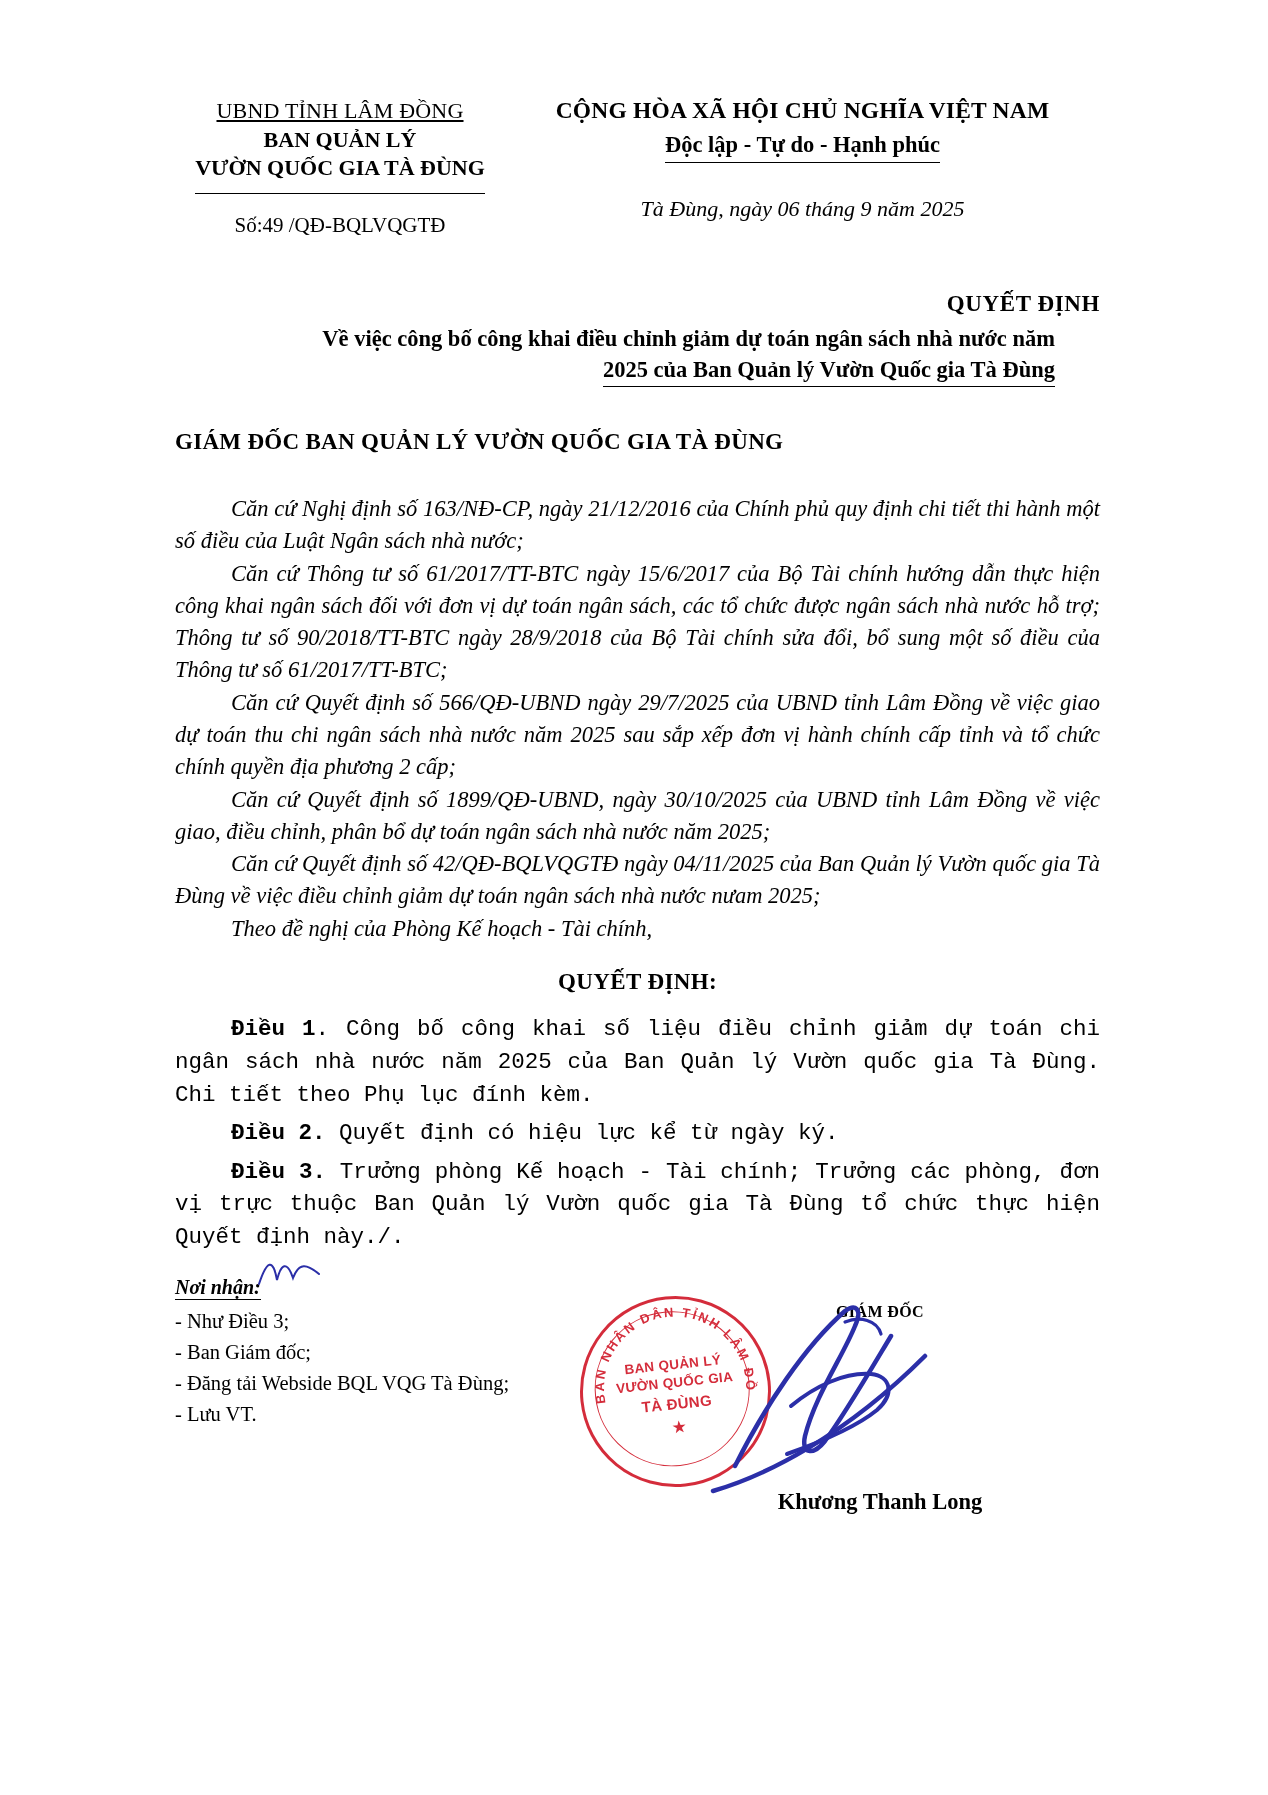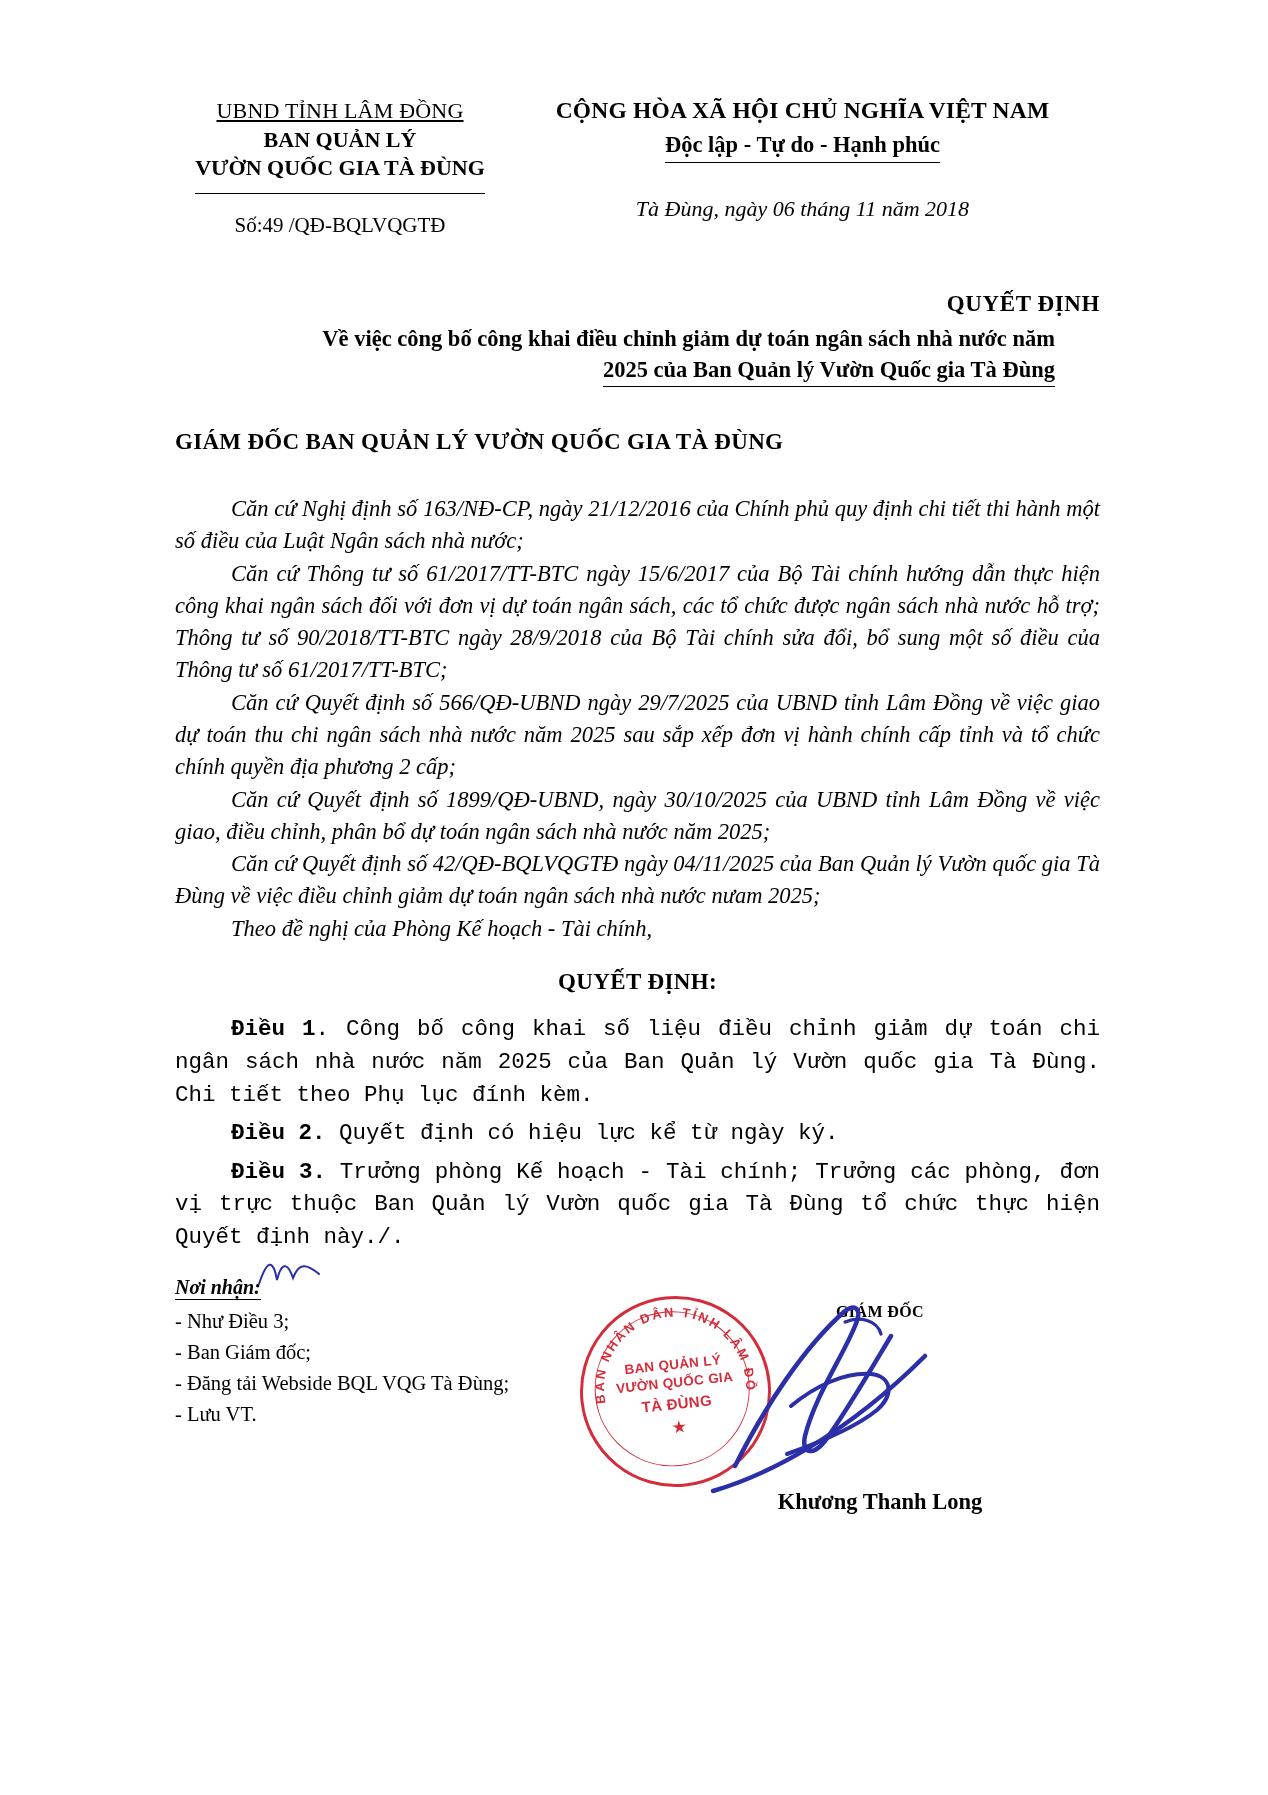--- a/index.html
+++ b/index.html
@@ -286,21 +286,21 @@
         <div class="org-bold">
           <span class="org-underline-wrap">VƯỜN QUỐC GIA TÀ ĐÙNG</span>
         </div>
         <div class="so-line">Số:49   /QĐ-BQLVQGTĐ</div>
       </div>
       <div class="header-right">
         <div class="nation-line">CỘNG HÒA XÃ HỘI CHỦ NGHĨA VIỆT NAM</div>
         <div class="motto-line">
           <span class="motto-underline">Độc lập - Tự do - Hạnh phúc</span>
         </div>
-        <div class="date-line">Tà Đùng, ngày 06 tháng 11 năm 2018</div>
+        <div class="date-line">Tà Đùng, ngày 06 tháng 9 năm 2025</div>
       </div>
     </div>
 
     <div class="title-block">
       <div class="doc-type">QUYẾT ĐỊNH</div>
       <div class="doc-subject">
         <span>Về việc công bố công khai điều chỉnh giảm dự toán ngân sách nhà nước năm</span>
         <br>
         <span class="subject-underline">2025 của Ban Quản lý Vườn Quốc gia Tà Đùng</span>
       </div>

